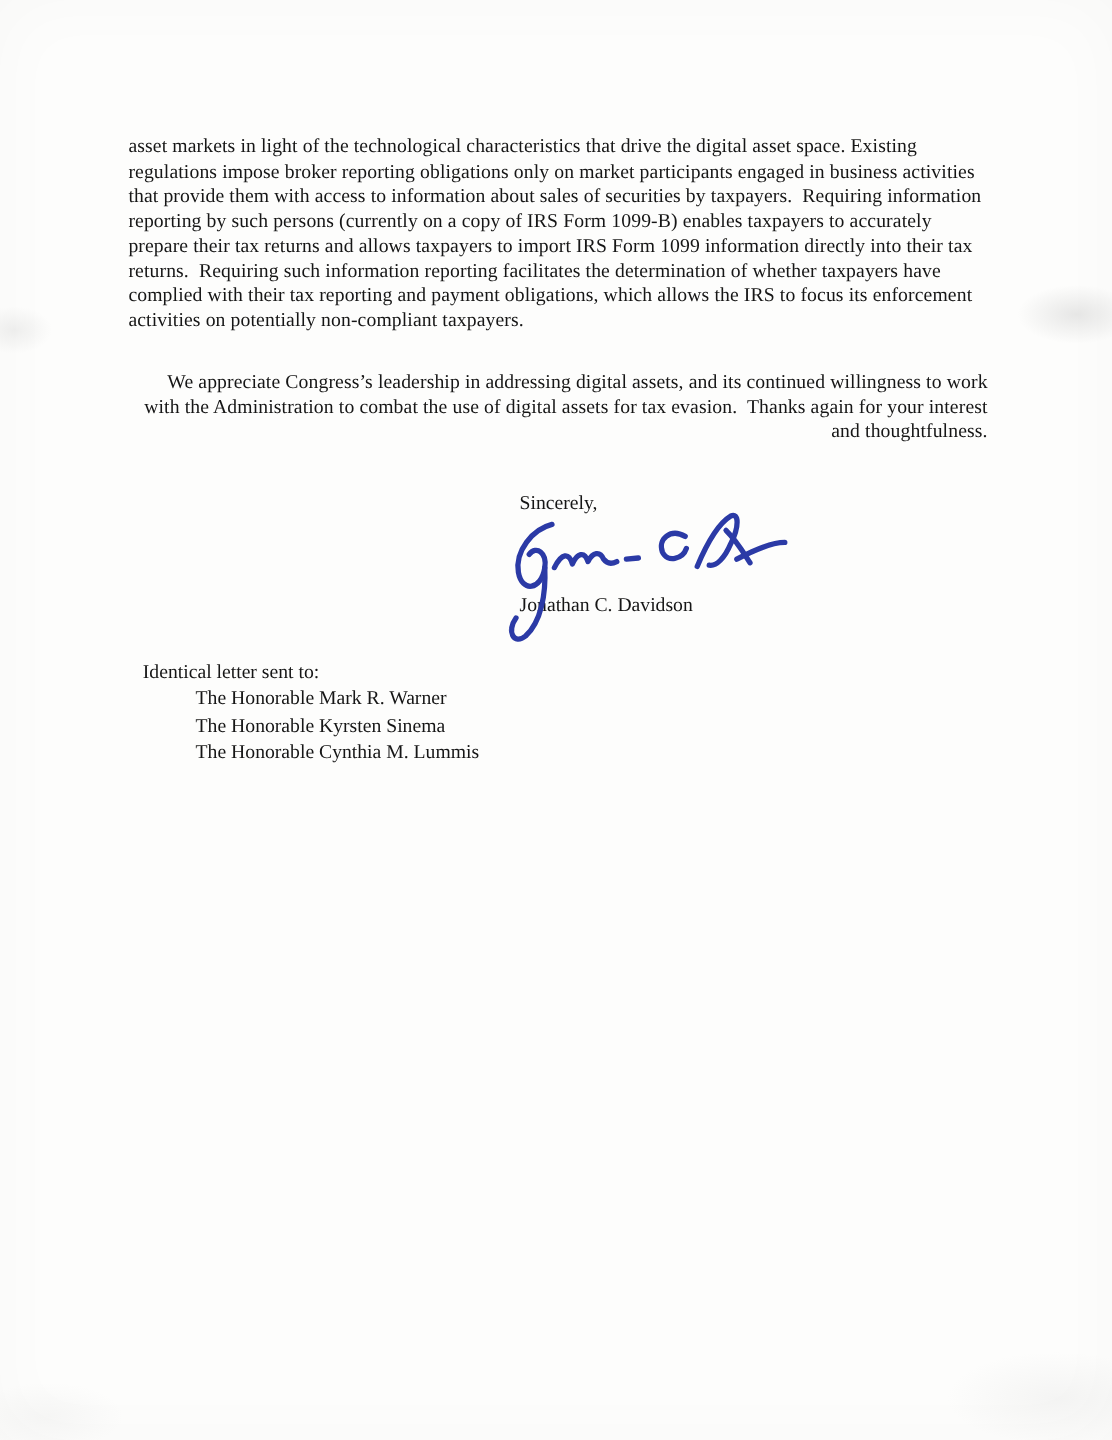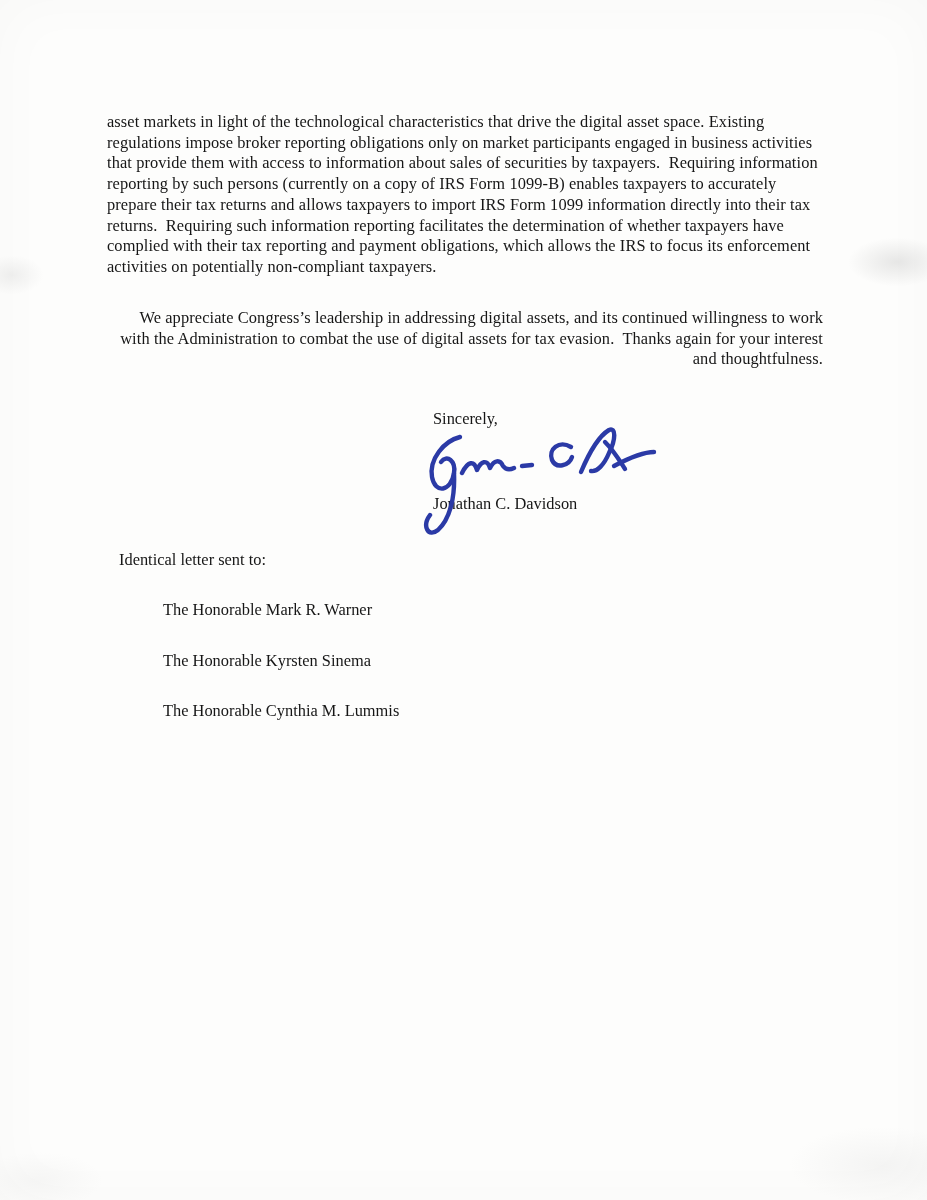--- a/index.html
+++ b/index.html
@@ -68,21 +68,20 @@
     margin-left: 12px;
   }
   .cc-list {
     position: absolute;
     left: 163px;
     top: 571px;
     font-size: 16.4px;
   }
   .cc-item {
     line-height: 22.5px;
-    margin-top: 28px;
   }
 </style>
 </head>
 <body>
 
 <div class="page">
 
   <p class="para para-1">asset markets in light of the technological characteristics that drive the digital asset space. Existing regulations impose broker reporting obligations only on market participants engaged in business activities that provide them with access to information about sales of securities by taxpayers.  Requiring information reporting by such persons (currently on a copy of IRS Form 1099-B) enables taxpayers to accurately prepare their tax returns and allows taxpayers to import IRS Form 1099 information directly into their tax returns.  Requiring such information reporting facilitates the determination of whether taxpayers have complied with their tax reporting and payment obligations, which allows the IRS to focus its enforcement activities on potentially non-compliant taxpayers.</p>
 
   <p class="para para-2">We appreciate Congress’s leadership in addressing digital assets, and its continued willingness to work with the Administration to combat the use of digital assets for tax evasion.  Thanks again for your interest and thoughtfulness.</p>

